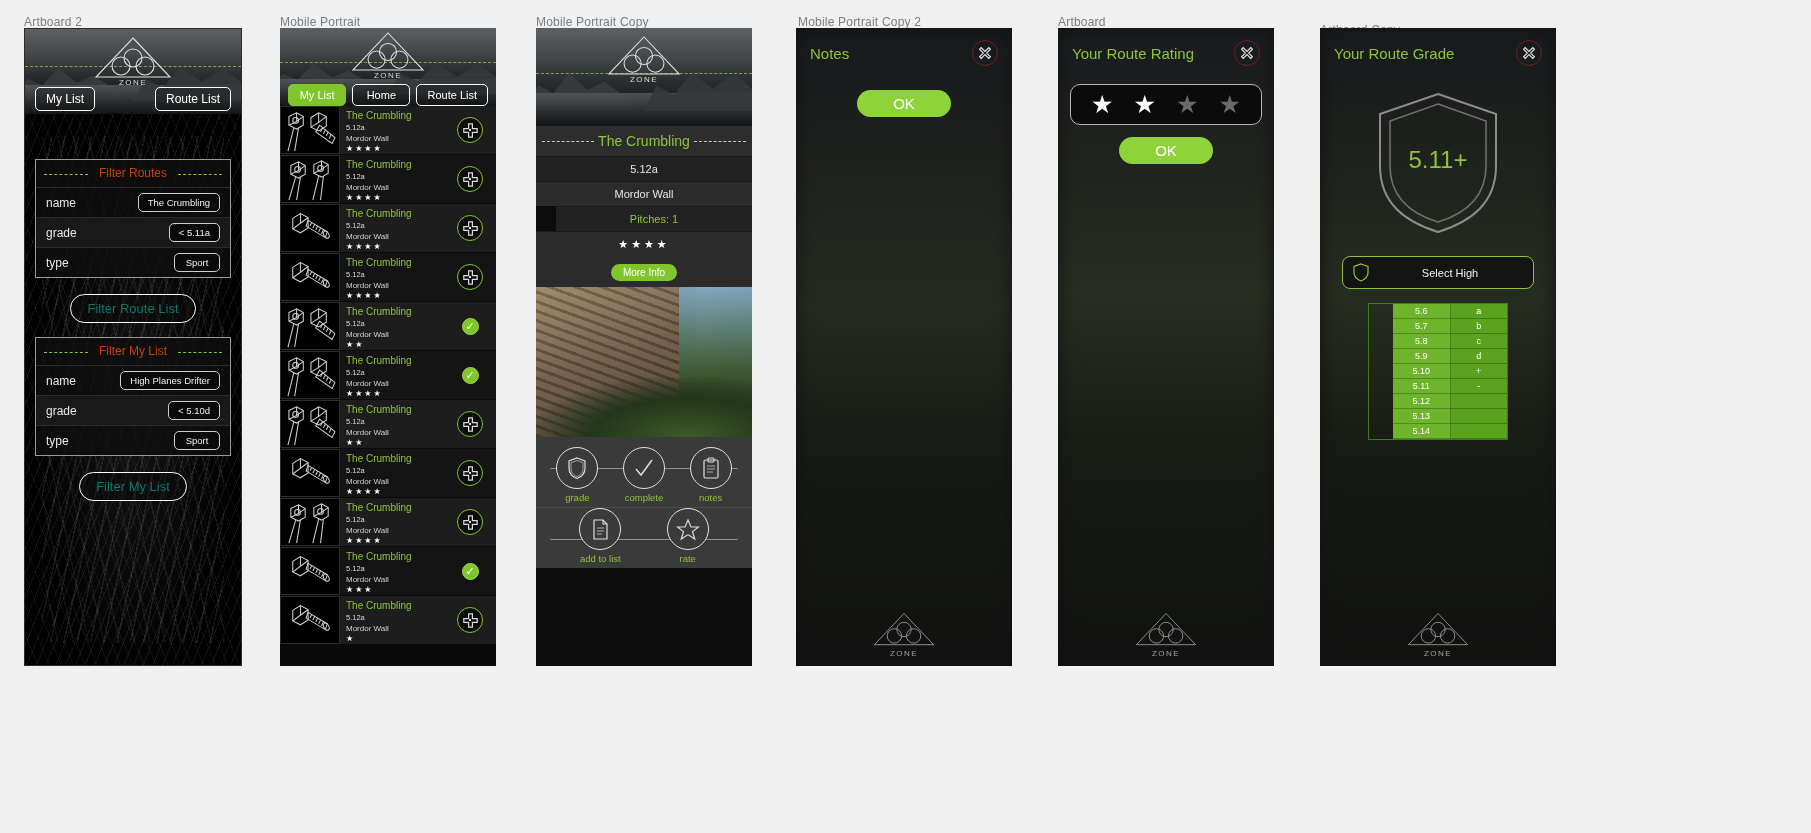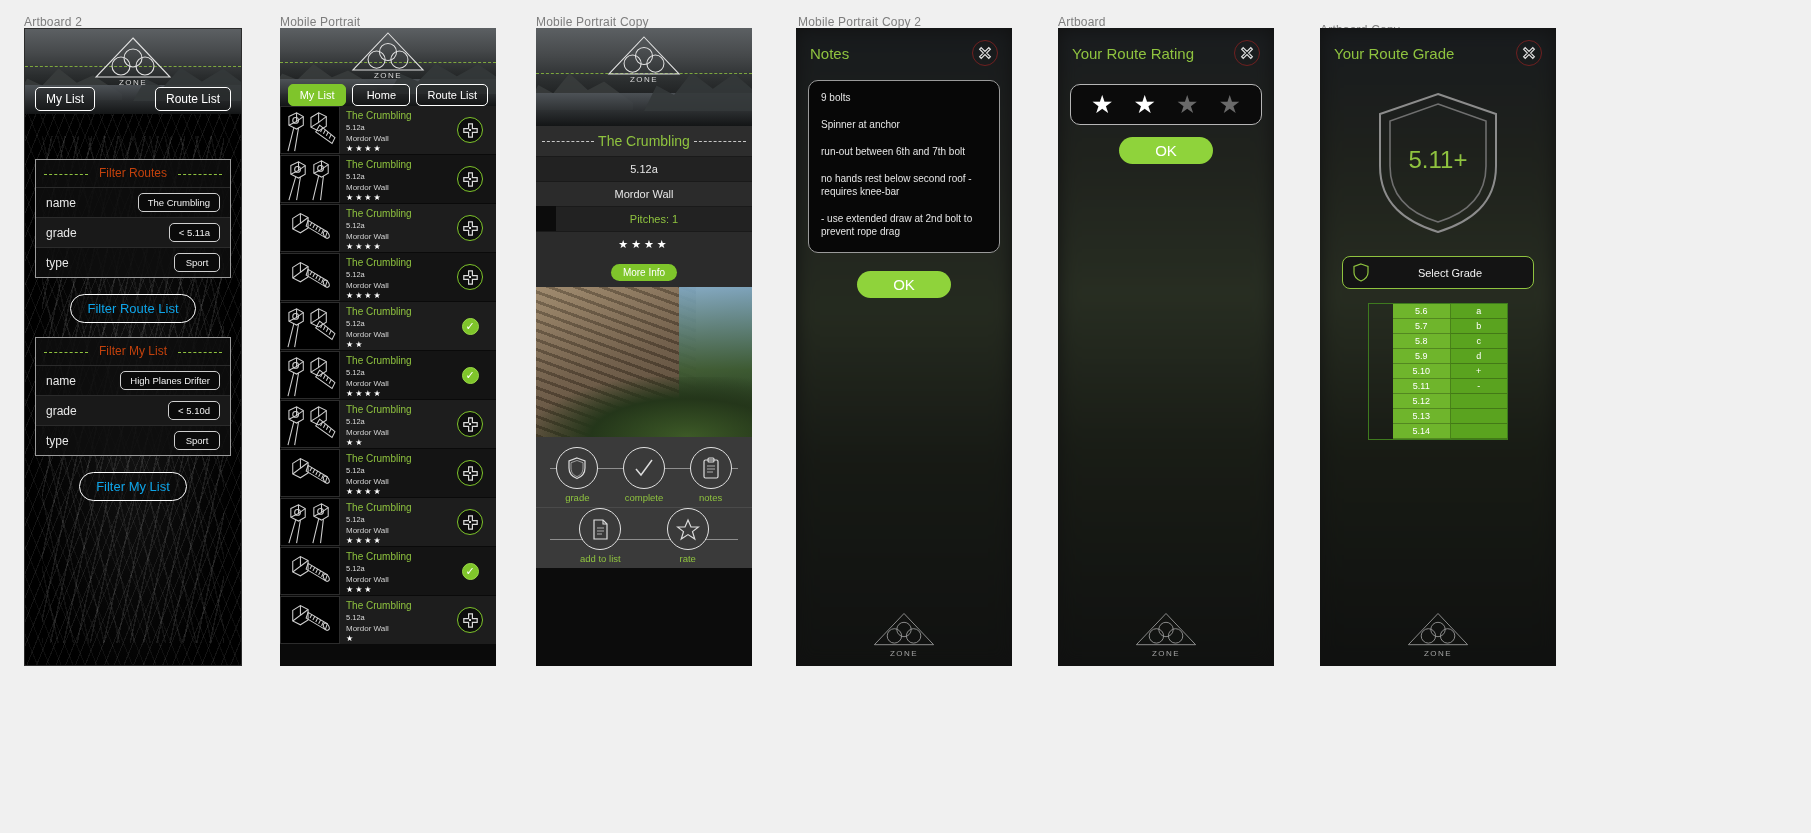--- a/index.html
+++ b/index.html
@@ -78,21 +78,21 @@
     white-space:nowrap;
     display:inline-block;
     cursor:pointer;
   }
   .btn-green {
     background:#7fc52b; border-color:#7fc52b; color:#fff;
   }
   .pill {
     border:1.5px solid #ffffff;
     border-radius:18px;
-    color:#0ea5e9;
+    color:#0f766e;
     background:rgba(10,10,10,0.5);
     font-size:13px;
     padding:6px 16px;
     cursor:pointer;
     display:inline-block;
   }
 
   
   #ab2 { left:24px; top:28px; width:218px; height:638px; border:1px solid #2c2c2c; }
   #ab2 .hero { height:85px; }
@@ -835,27 +835,20 @@
 <div class="board modal-board" id="ab5" style="left:796px; top:28px; width:216px; height:638px;">
   <div class="modal-bg" style="background:linear-gradient(to bottom,#1d2226 0%,#2b2f2a 22%,#36402c 44%,#1c2118 68%,#101210 100%);"></div>
   <div class="modal-head">
     <div class="modal-title">Notes</div>
     <div class="close-btn">
       <svg width="14" height="14" viewBox="0 0 14 14">
           <path d="M3.2 1.6 L7 5.4 L10.8 1.6 L12.4 3.2 L8.6 7 L12.4 10.8 L10.8 12.4 L7 8.6 L3.2 12.4 L1.6 10.8 L5.4 7 L1.6 3.2 Z" fill="none" stroke="#e6e6e6" stroke-width="1.1"></path>
         </svg>
     </div>
   </div>
-  <div class="notes-box" id="notes-lines">
-      <div class="note-line">9 bolts</div>
-      <div class="note-line">Spinner at anchor</div>
-      <div class="note-line">run-out between 6th and 7th bolt</div>
-      <div class="note-line">no hands rest below second roof - requires knee-bar</div>
-      <div class="note-line"> - use extended draw at 2nd bolt to prevent rope drag</div>
-    </div>
   <div class="ok-wrap">
     <span class="ok-btn">OK</span>
   </div>
   <div class="zone-foot">
     <svg width="64" height="37" viewBox="0 0 80 46">
       <polygon points="40,3 77,42 3,42" fill="none" stroke="#c8c8c8" stroke-width="1.1"></polygon>
       <circle cx="40" cy="23" r="9" fill="none" stroke="#c8c8c8" stroke-width="1.1"></circle>
       <circle cx="28" cy="31" r="9" fill="none" stroke="#c8c8c8" stroke-width="1.1"></circle>
       <circle cx="52" cy="31" r="9" fill="none" stroke="#c8c8c8" stroke-width="1.1"></circle>
     </svg>
@@ -909,21 +902,21 @@
       <path d="M66 6 L124 26 V78 C124 116 98 134 66 144 C34 134 8 116 8 78 V26 Z" fill="none" stroke="#8c8c8c" stroke-width="2"></path>
       <path d="M66 16 L114 33 V78 C114 110 92 126 66 134 C40 126 18 110 18 78 V33 Z" fill="none" stroke="#6f6f6f" stroke-width="1.6"></path>
     </svg>
     <div class="grade-value">5.11+</div>
   </div>
 
   <div class="select-grade">
     <svg width="16" height="19" viewBox="0 0 16 19">
         <path d="M8 1 L15 3.5 V9.5 C15 14 11.5 16.5 8 18 C4.5 16.5 1 14 1 9.5 V3.5 Z" fill="none" stroke="#8fc33f" stroke-width="1.2"></path>
       </svg>
-    <span class="lbl">Select Grade</span>
+    <span class="lbl">Select High</span>
   </div>
 
   <div class="grade-table" id="grade-table">
       <div class="grade-tr">
         <div class="grade-td left">5.6</div>
         <div class="grade-td right">a</div>
       </div>
       <div class="grade-tr">
         <div class="grade-td left">5.7</div>
         <div class="grade-td right">b</div>

